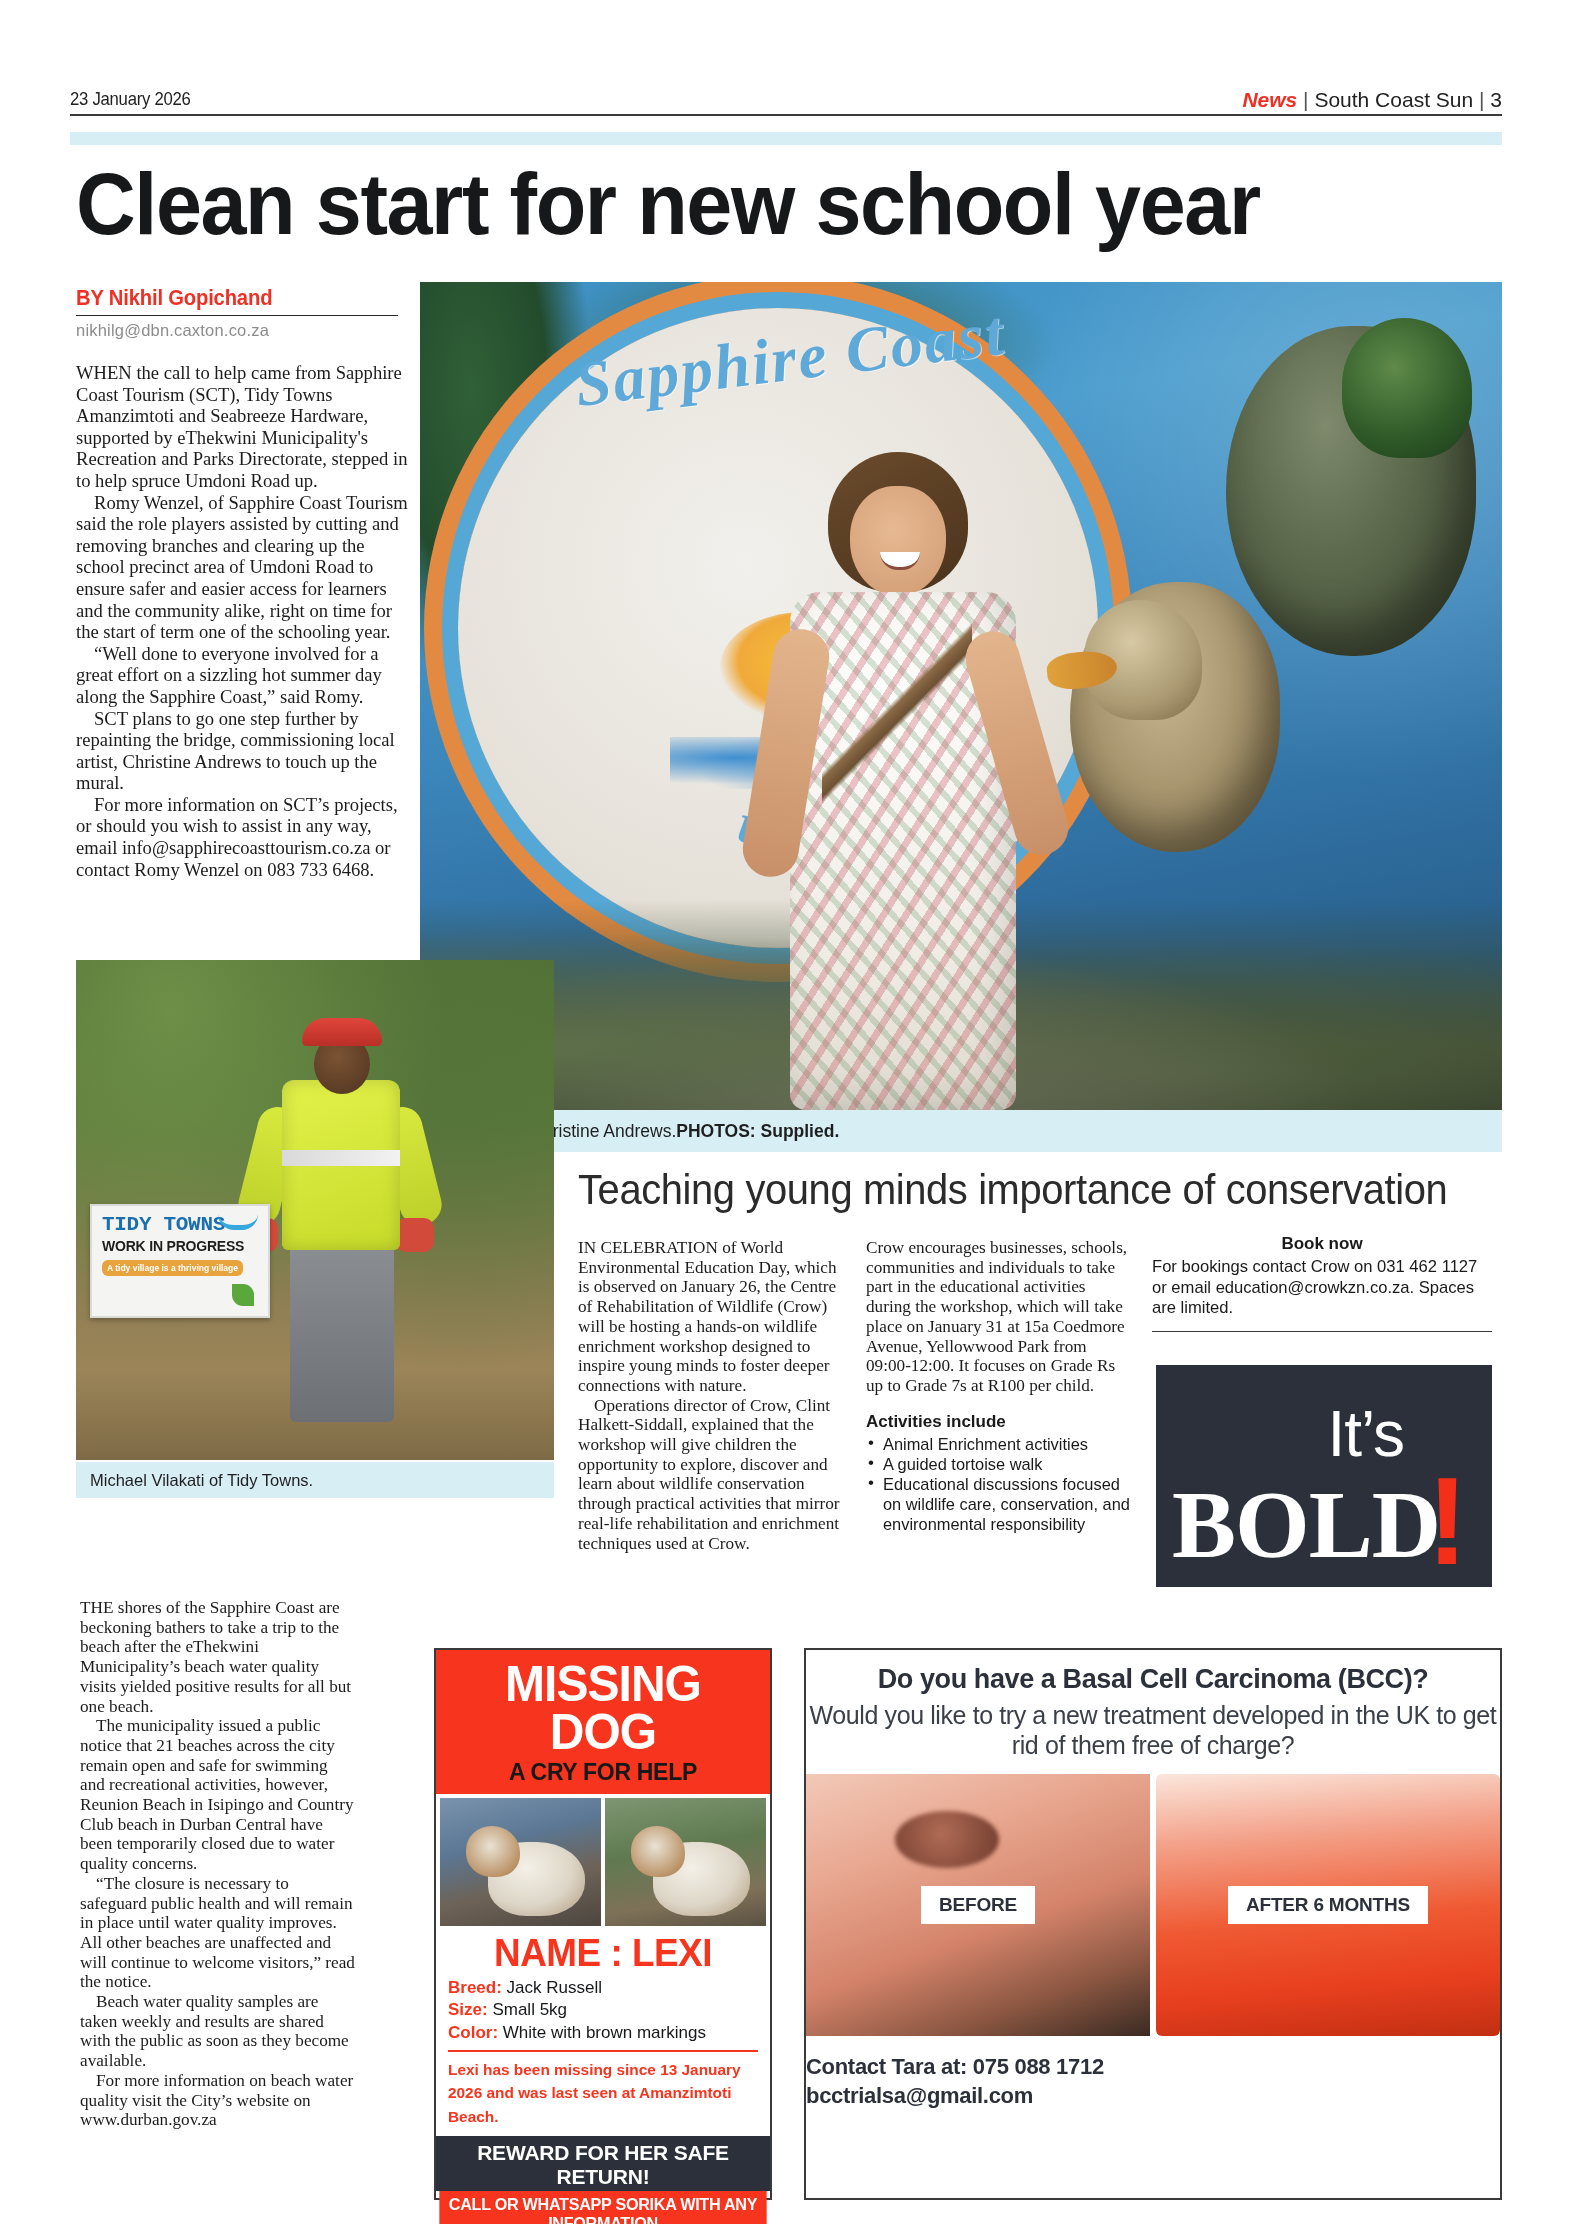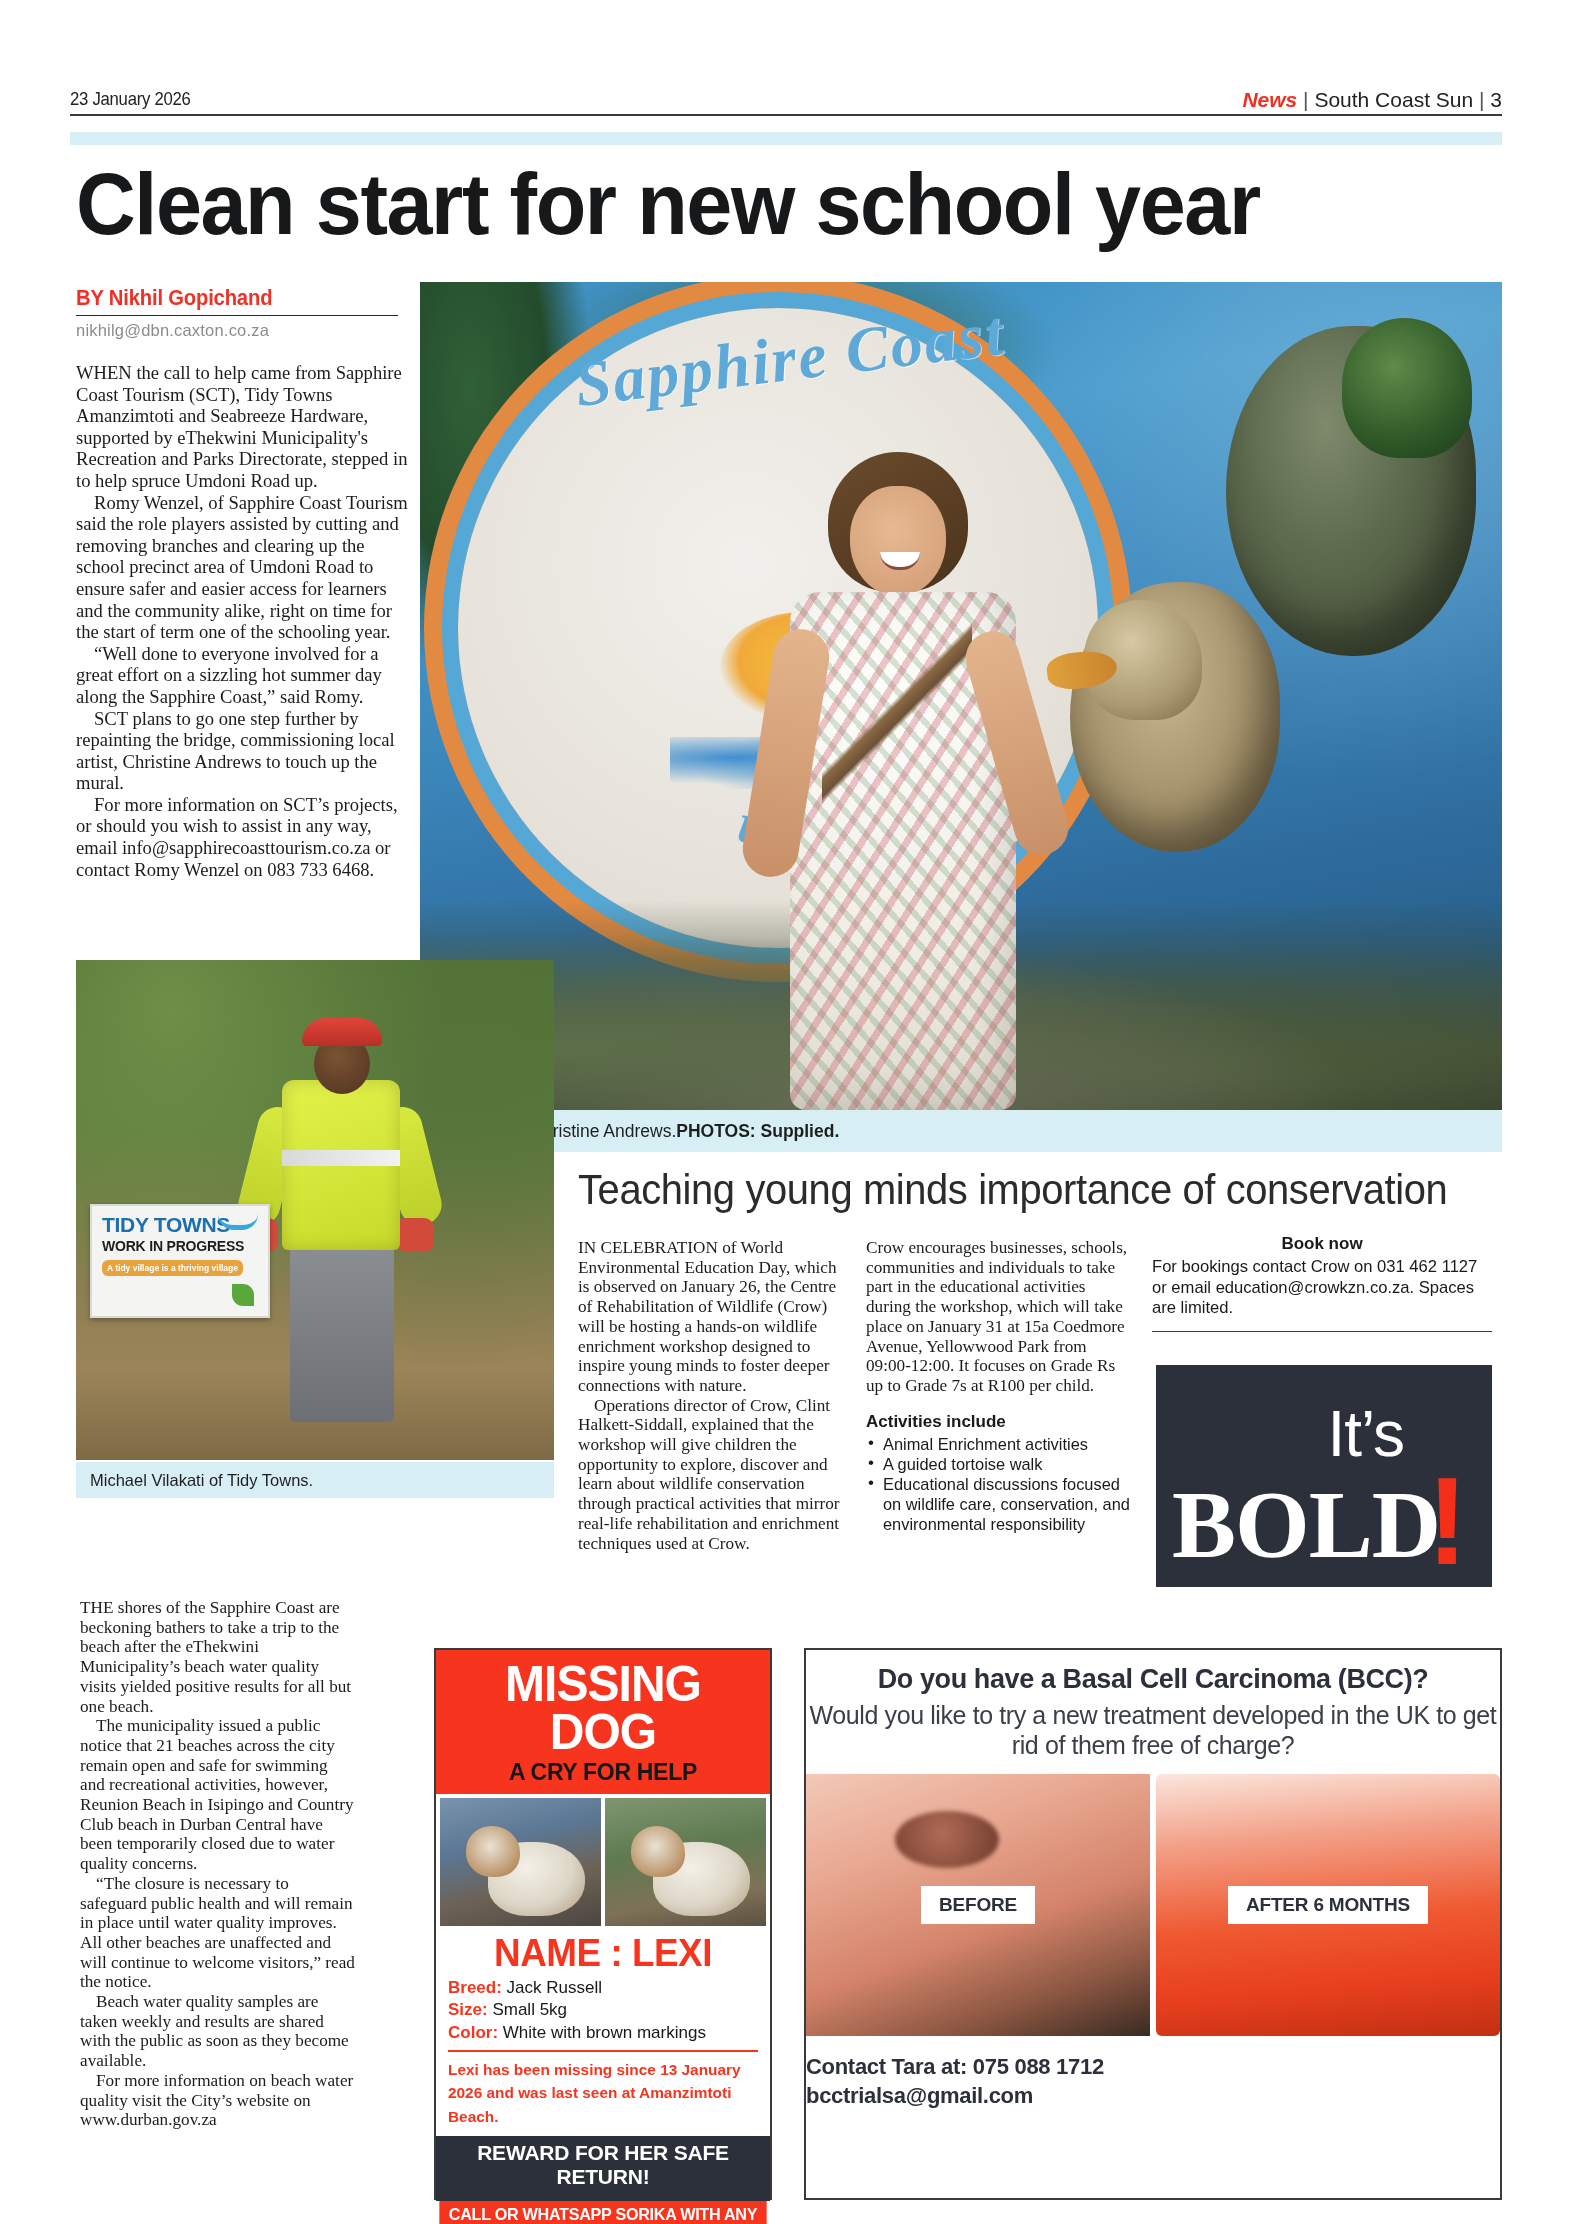--- a/index.html
+++ b/index.html
@@ -249,21 +249,21 @@
   }
   .tidy-glove-l { position:absolute; left:164px; top:258px; width:38px; height:34px; border-radius:10px; background:#d24b3a; }
   .tidy-glove-r { position:absolute; left:320px; top:258px; width:38px; height:34px; border-radius:10px; background:#d24b3a; }
   .tidy-sign {
     position:absolute; left: 14px; top: 244px; width: 180px; height: 114px;
     background: #f4f4f2; border: 2px solid #d9d9d6;
     box-shadow: 0 2px 5px rgba(0,0,0,.3);
     padding: 8px 8px 0 10px;
   }
   .tidy-sign .tt {
-    font-family:Liberation Sans, sans-serif;
+    font-family:Liberation Mono, monospace;
     font-weight:bold; font-size: 21px; color:#1b6fae; line-height: 1; letter-spacing:-.3px;
   }
   .tidy-sign .wip {
     margin-top:3px; font-family:"Liberation Sans Narrow","Liberation Sans",sans-serif;
     font-weight:bold; font-size: 14px; color:#1d1d1d; letter-spacing:-.2px;
   }
   .tidy-sign .tag {
     margin-top:6px; background:#e8a33d; color:#fff; font-size:8.5px; padding:3px 5px;
     display:inline-block; border-radius:6px; line-height:1.2; max-width:150px;font-weight:bold;
   }
@@ -404,21 +404,21 @@
     font-family:"Liberation Sans", sans-serif; font-size: 17px; color:#17181a; line-height: 1.32;
   }
   .dog-specs .lab { color:#f7341d; font-weight: bold; }
   .dog-rule { margin: 6px 12px 0; border-bottom: 2px solid #f7341d; }
   .dog-note {
     padding: 6px 12px 0;
     font-family:"Liberation Sans Narrow","Liberation Sans",sans-serif;
     font-weight: bold; font-size: 15.4px; color:#f7341d; line-height: 1.5;
   }
   .dog-reward {
-    margin-top: 8px; background:#2b303a; text-align:center; padding: 5px 0 12px;
+    margin-top: 8px; background:#2b303a; text-align:center; padding: 5px 0 2px;
     font-family:"Liberation Sans Narrow","Liberation Sans",sans-serif;
     font-weight: bold; font-size: 21px; color:#ffffff; letter-spacing:-.2px;
   }
   .dog-call {
     background:#f7341d; text-align:center; padding: 4px 4px 0;
     font-family:"Liberation Sans Narrow","Liberation Sans",sans-serif;
     font-weight: bold; font-size: 16.5px; color:#ffffff; letter-spacing:-.3px;
     transform: scaleX(0.98);
   }
   .dog-phone {

